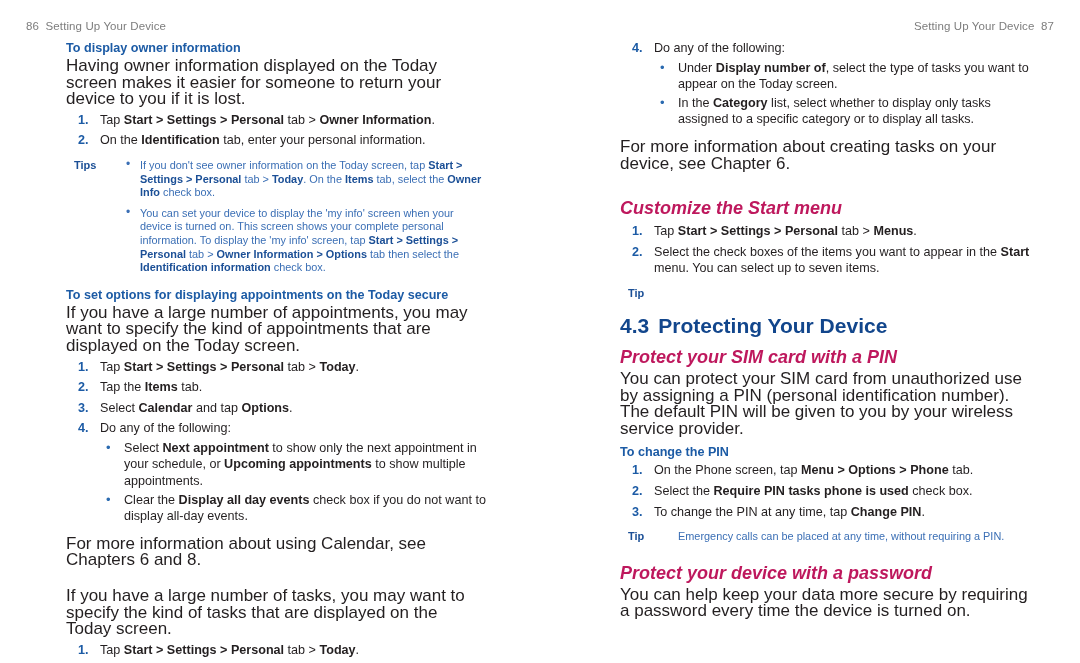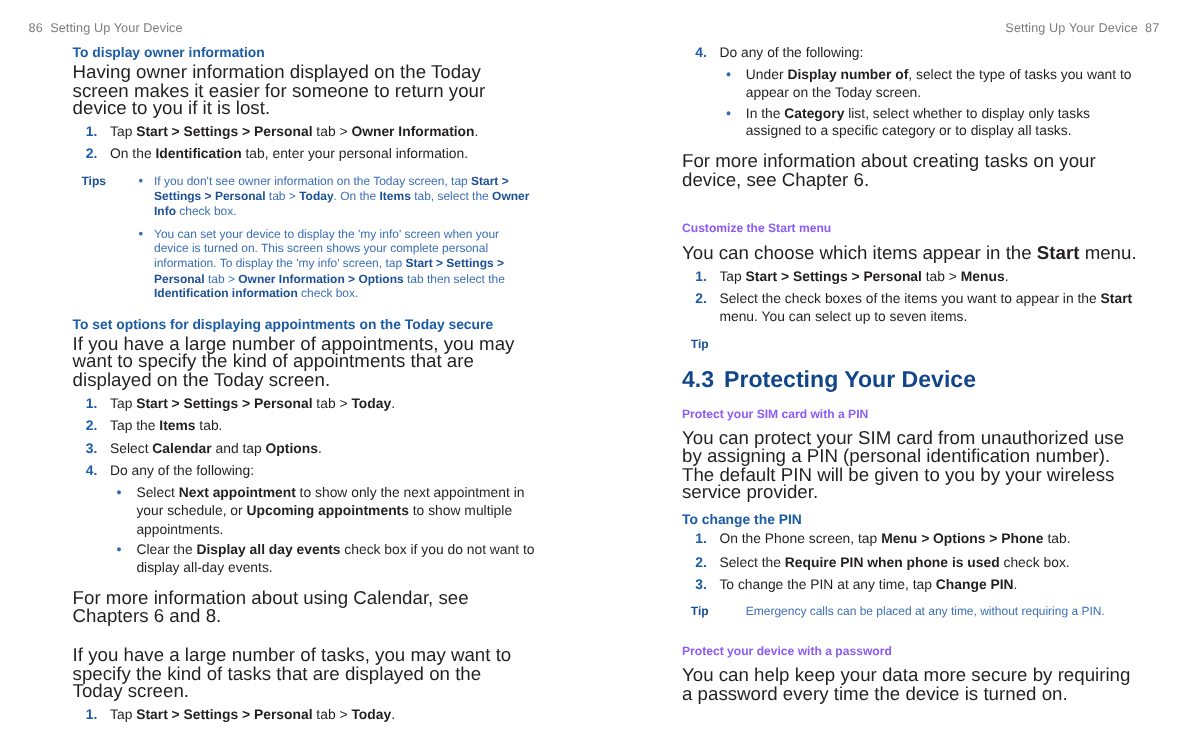--- a/index.html
+++ b/index.html
@@ -55,25 +55,26 @@
     color: #12468c;
     font-weight: bold;
     font-size: 21px;
     line-height: 26px;
     margin: 0 0 8px 0;
     white-space: nowrap;
   }
   .h-section .num { margin-right: 9px; }
 
   .h-major {
-    color: #8b5cf6;
-    font-weight: bold;
-    font-size: 11px;
+    color: #be185d;
+    font-weight: bold;
+    font-size: 18px;
     line-height: 21px;
     margin: 0 0 3px 0;
+    font-style: italic;
   }
 
   p.body {
     margin: 0;
     font-size: 17px;
     line-height: 16.6px;
     color: #231f20;
   }
   .gap-s { height: 7px; }
   .gap-m { height: 12px; }
@@ -232,21 +233,20 @@
           <li><span class="dot">•</span><span>In the <b>Category</b> list, select whether to display only tasks assigned to a specific category or to display all tasks.</span></li>
         </ul>
       </li>
     </ol>
     <div class="gap-s"></div>
     <p class="body">For more information about creating tasks on your device, see Chapter 6.</p>
 
     <div class="gap-xl"></div>
 
     <h2 class="h-major">Customize the Start menu</h2>
-    <p class="body">You can choose which items appear in the <b>Start</b> menu.</p>
     <ol class="steps">
       <li><span class="marker">1.</span><span>Tap <b>Start &gt; Settings &gt; Personal</b> tab &gt; <b>Menus</b>.</span></li>
       <li><span class="marker">2.</span><span>Select the check boxes of the items you want to appear in the <b>Start</b> menu. You can select up to seven items.</span></li>
     </ol>
 
     <div class="tipblock">
       <span class="tip-label">Tip</span>
     </div>
 
     <div class="gap-xl"></div>
@@ -254,21 +254,21 @@
     <h1 class="h-section">
       <span class="num">4.3</span><span>Protecting Your Device</span>
     </h1>
 
     <h2 class="h-major">Protect your SIM card with a PIN</h2>
     <p class="body">You can protect your SIM card from unauthorized use by assigning a PIN (personal identification number). The default PIN will be given to you by your wireless service provider.</p>
     <div class="gap-s"></div>
     <h3 class="h-sub">To change the PIN</h3>
     <ol class="steps" style="margin-top:1px">
       <li><span class="marker">1.</span><span>On the Phone screen, tap <b>Menu &gt; Options &gt; Phone</b> tab.</span></li>
-      <li><span class="marker">2.</span><span>Select the <b>Require PIN when phone is used</b> check box.</span></li>
+      <li><span class="marker">2.</span><span>Select the <b>Require PIN tasks phone is used</b> check box.</span></li>
       <li><span class="marker">3.</span><span>To change the PIN at any time, tap <b>Change PIN</b>.</span></li>
     </ol>
 
     <div class="tipblock">
       <span class="tip-label">Tip</span>
       <div>Emergency calls can be placed at any time, without requiring a PIN.</div>
     </div>
 
     <div class="gap-l"></div>
 

